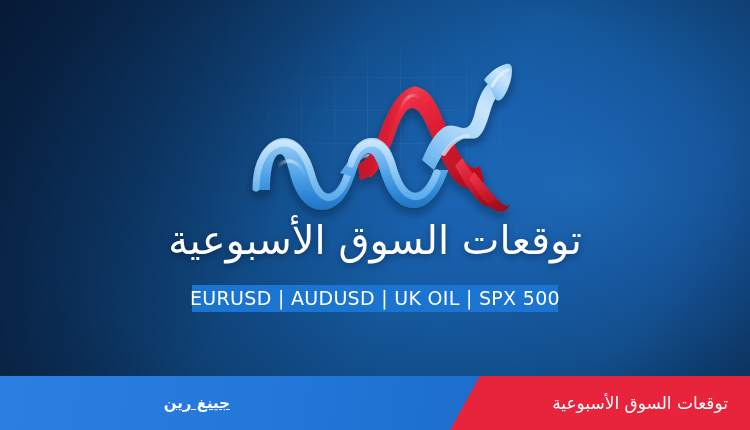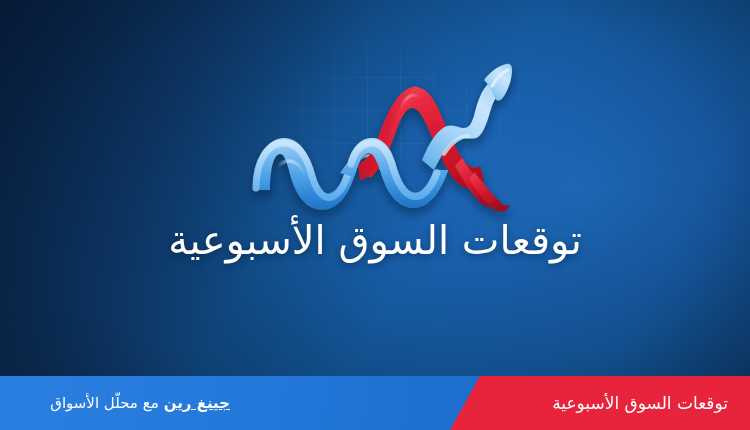--- a/index.html
+++ b/index.html
@@ -330,26 +330,28 @@
 
         <path d="M196,112 C204,100 212,94 220,94" fill="none" stroke="#d6ecfd" stroke-width="4" stroke-linecap="round" opacity="0.75"></path>
         <path d="M244,44 C250,34 256,29 260,28" fill="none" stroke="#e4f2fe" stroke-width="3.2" stroke-linecap="round" opacity="0.8"></path>
 
       </g>
     </svg>
   </div>
 
   <div class="headline">توقعات السوق الأسبوعية</div>
 
+  <div class="badge">
+    <span class="badge-text">EURUSD | AUDUSD | UK OIL | SPX 500</span>
+  </div>
 
   <div class="footer">
     <div class="footer-left"></div>
     <div class="footer-right"></div>
 
     <div class="footer-left-text">
       <span class="nm">جينغ رين</span>
-      <span class="lbl">مع محلّل الأسواق</span>
     </div>
 
     <div class="footer-right-text">توقعات السوق الأسبوعية</div>
   </div>
 
 </div>
 
 </body></html>

